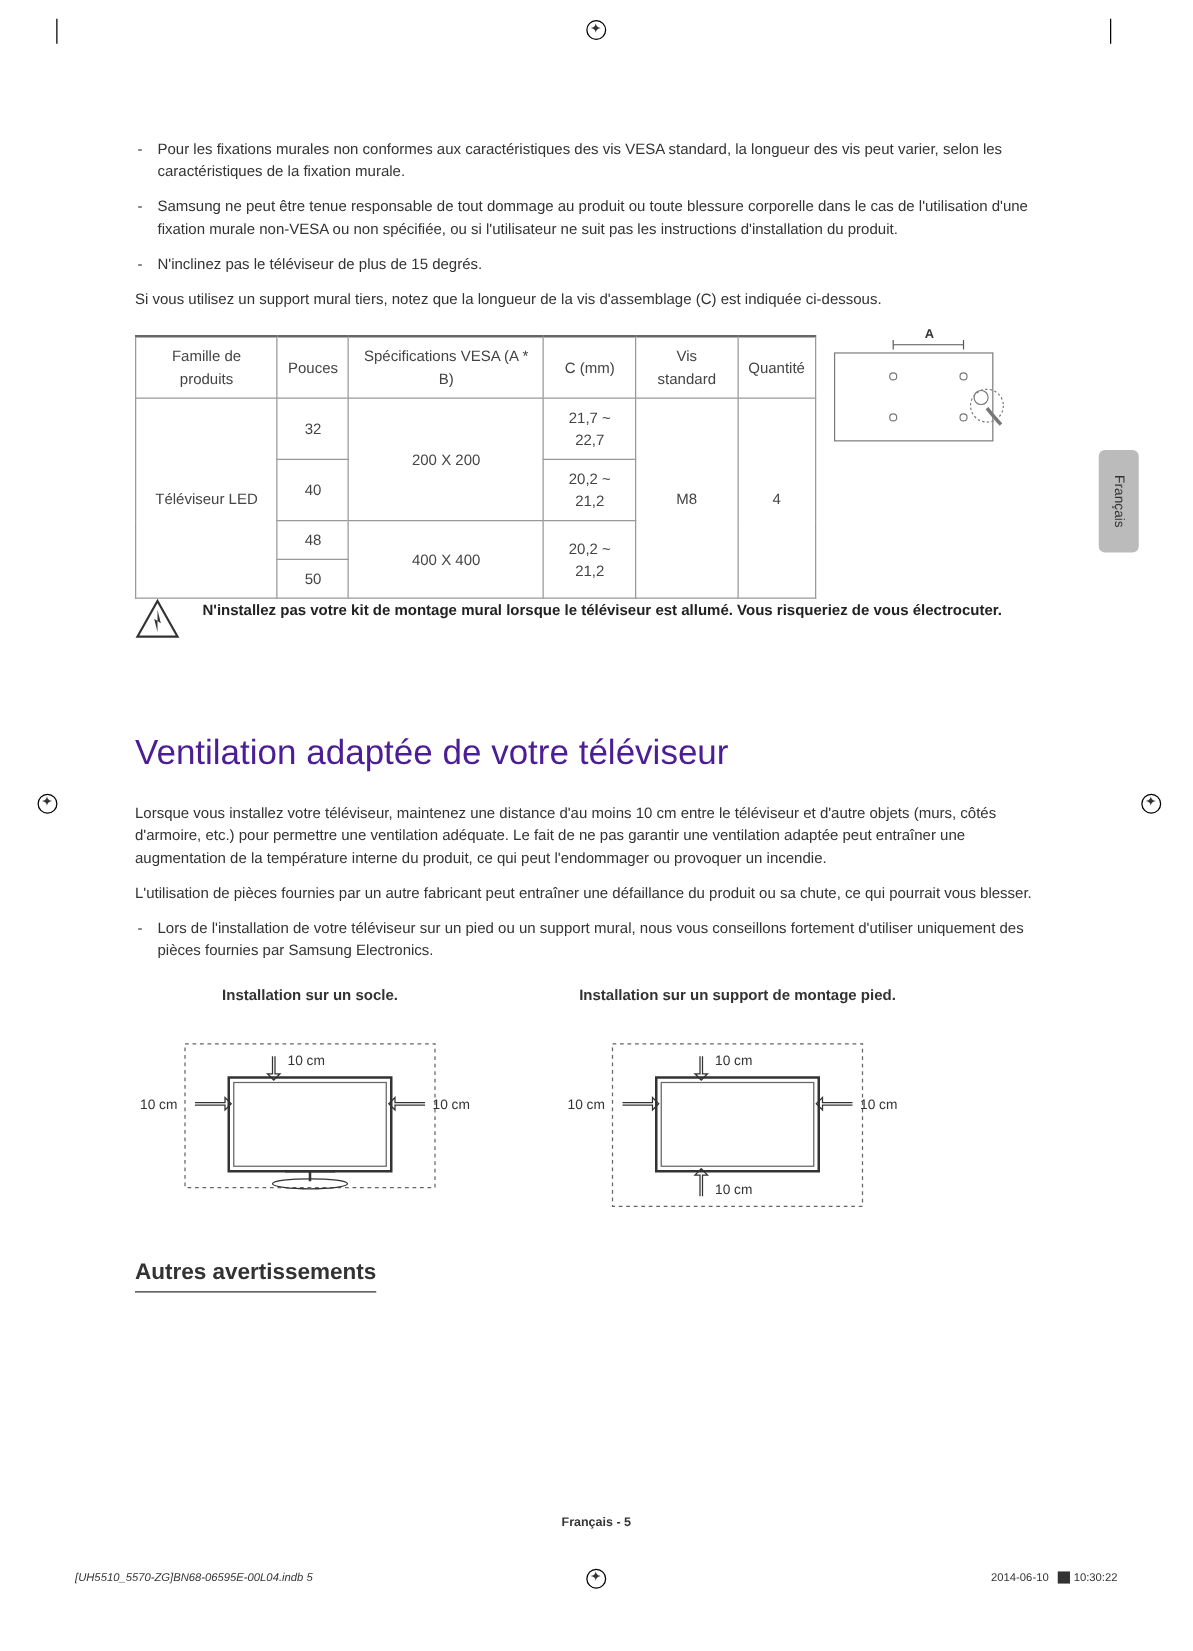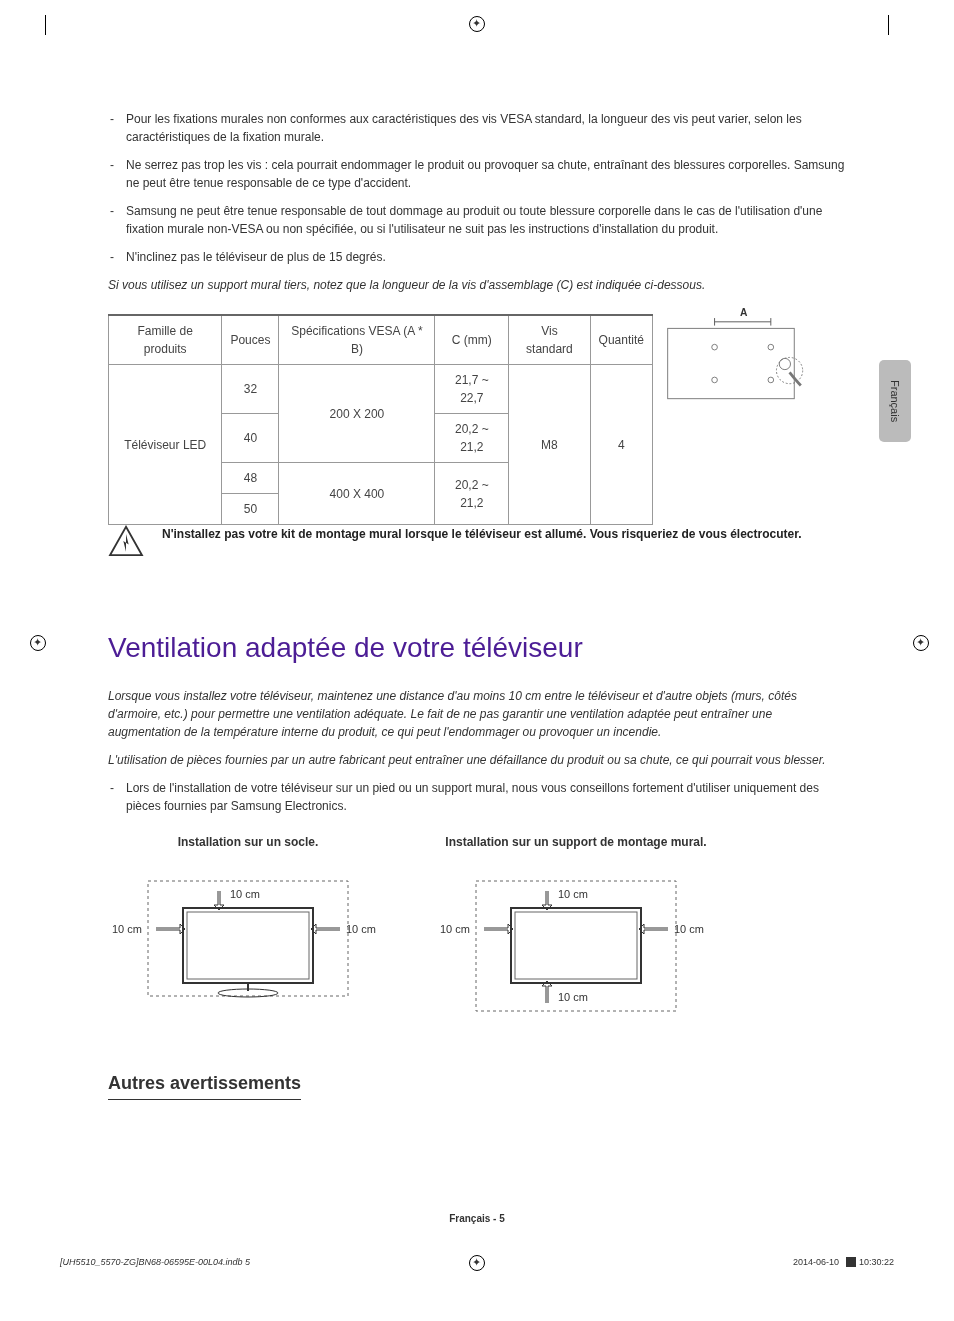--- a/index.html
+++ b/index.html
@@ -35,21 +35,21 @@
       width: 16px; height: 16px; border: 1px solid #000; border-radius: 50%;
     }
     .reg-bottom::after { content: "✦"; position: absolute; left: 2px; top: -2px; font-size: 11px; }
     .content {
       position: absolute;
       top: 110px; left: 108px; right: 108px;
     }
     ul.dash { list-style: none; padding: 0; }
     ul.dash li { position: relative; padding-left: 18px; margin-bottom: 10px; }
     ul.dash li::before { content: "-"; position: absolute; left: 2px; top: 0; }
-    p.para { margin-bottom: 10px; font-style: italic; }
+    p.para { margin-bottom: 10px; }
     table.spec {
       border-collapse: collapse;
       width: 545px;
       margin-top: 10px;
     }
     table.spec th, table.spec td {
       border: 1px solid #999;
       padding: 6px 8px;
       text-align: center;
       font-weight: normal;
@@ -81,27 +81,27 @@
       font-size: 28px;
       font-weight: normal;
       color: #4c1d95;
       margin-top: 70px;
       margin-bottom: 18px;
     }
     h2.sub-title {
       font-size: 18px;
       font-weight: bold;
       color: #333;
-      margin-top: 42px;
+      margin-top: 22px;
       margin-bottom: 12px;
       border-bottom: 1px solid #333;
       display: inline-block;
       padding-bottom: 2px;
     }
-    .diagrams { display: flex; gap: 48px; margin-top: 18px; }
+    .diagrams { display: flex; gap: 62px; margin-top: 18px; }
     .diagram { text-align: center; }
     .diagram-title { font-weight: bold; font-size: 12px; margin-bottom: 12px; }
     .footer-page {
       position: absolute;
       bottom: 95px;
       left: 50%;
       transform: translateX(-50%);
       font-size: 10px;
       font-weight: bold;
       color: #333;
@@ -136,21 +136,20 @@
 <div class="reg-bottom"></div>
 
 <div class="content">
 
   <div class="lang-tab">
     <span>Français</span>
   </div>
 
   <ul class="dash">
     <li>Pour les fixations murales non conformes aux caractéristiques des vis VESA standard, la longueur des vis peut varier, selon les caractéristiques de la fixation murale.</li>
-    <li>Ne serrez pas trop les vis : cela pourrait endommager le produit ou provoquer sa chute, entraînant des blessures corporelles. Samsung ne peut être tenue responsable de ce type d'accident.</li>
     <li>Samsung ne peut être tenue responsable de tout dommage au produit ou toute blessure corporelle dans le cas de l'utilisation d'une fixation murale non-VESA ou non spécifiée, ou si l'utilisateur ne suit pas les instructions d'installation du produit.</li>
     <li>N'inclinez pas le téléviseur de plus de 15 degrés.</li>
   </ul>
 
   <p class="para">Si vous utilisez un support mural tiers, notez que la longueur de la vis d'assemblage (C) est indiquée ci-dessous.</p>
 
   <div class="table-wrap">
     <table class="spec">
       <tbody>
           <tr>
@@ -231,21 +230,21 @@
         <ellipse cx="140" cy="130" rx="30" ry="4" fill="none" stroke="#333"></ellipse>
         <path d="M110 28 v14 h-4 l5 5 l5 -5 h-4 v-14" fill="none" stroke="#333"></path>
         <text x="122" y="35" class="dim-label">10 cm</text>
         <path d="M48 65 h24 v-4 l5 5 l-5 5 v-4 h-24" fill="none" stroke="#333"></path>
         <text x="4" y="70" class="dim-label">10 cm</text>
         <path d="M232 65 h-24 v-4 l-5 5 l5 5 v-4 h24" fill="none" stroke="#333"></path>
         <text x="238" y="70" class="dim-label">10 cm</text>
       </svg>
     </div>
     <div class="diagram">
-      <div class="diagram-title">Installation sur un support de montage mural.</div>
+      <div class="diagram-title">Installation sur un support de montage pied.</div>
       <svg class="install-svg" viewBox="0 0 280 160">
         <rect x="40" y="18" width="200" height="130" fill="none" stroke="#666" stroke-dasharray="3,3"></rect>
         <rect x="75" y="45" width="130" height="75" fill="none" stroke="#333" stroke-width="2"></rect>
         <rect x="79" y="49" width="122" height="67" fill="none" stroke="#666"></rect>
         <path d="M110 28 v14 h-4 l5 5 l5 -5 h-4 v-14" fill="none" stroke="#333"></path>
         <text x="122" y="35" class="dim-label">10 cm</text>
         <path d="M48 65 h24 v-4 l5 5 l-5 5 v-4 h-24" fill="none" stroke="#333"></path>
         <text x="4" y="70" class="dim-label">10 cm</text>
         <path d="M232 65 h-24 v-4 l-5 5 l5 5 v-4 h24" fill="none" stroke="#333"></path>
         <text x="238" y="70" class="dim-label">10 cm</text>

